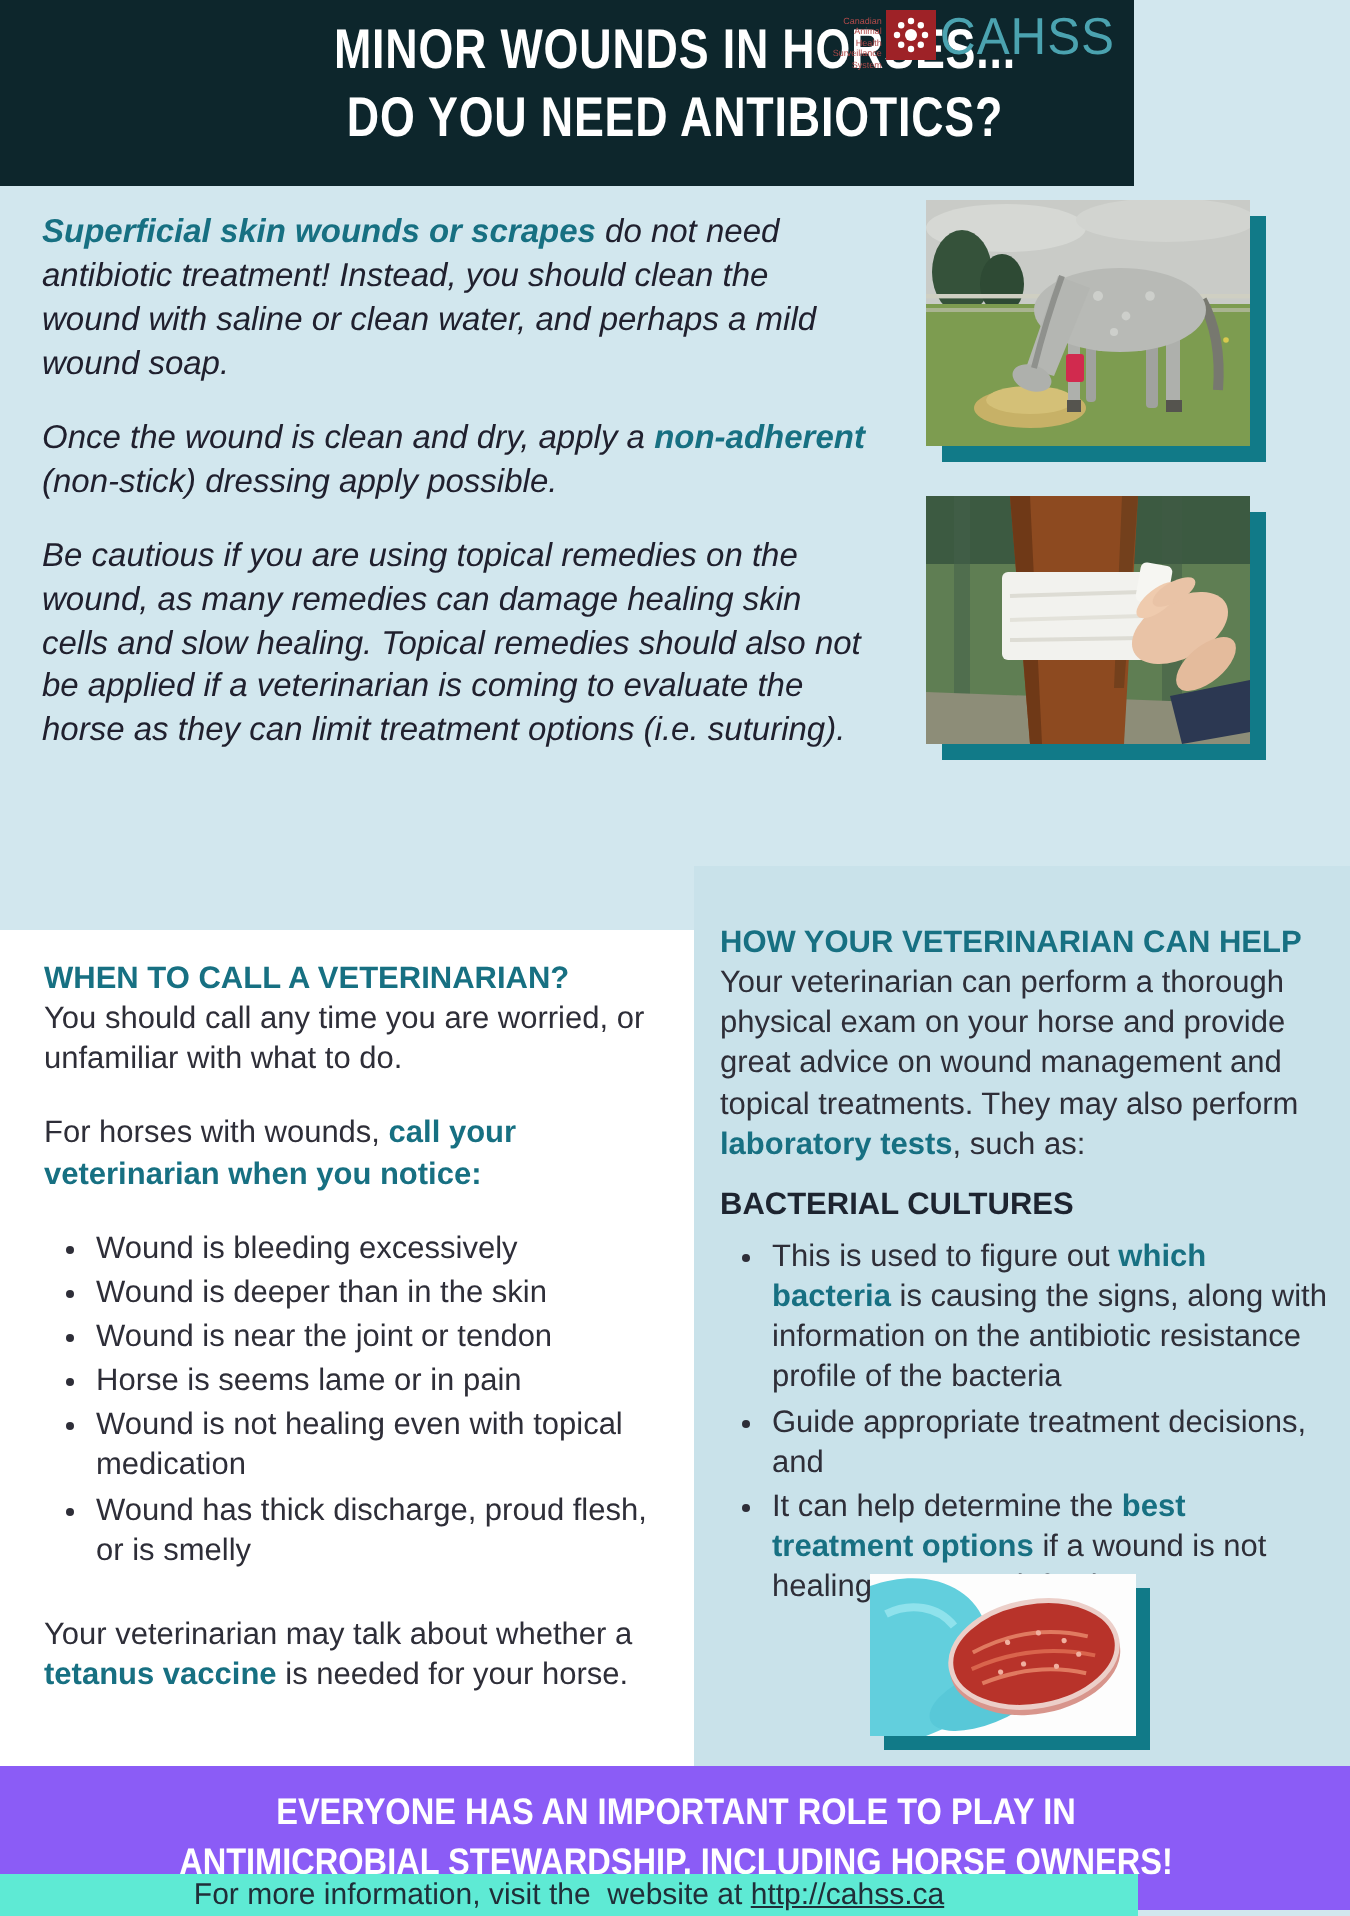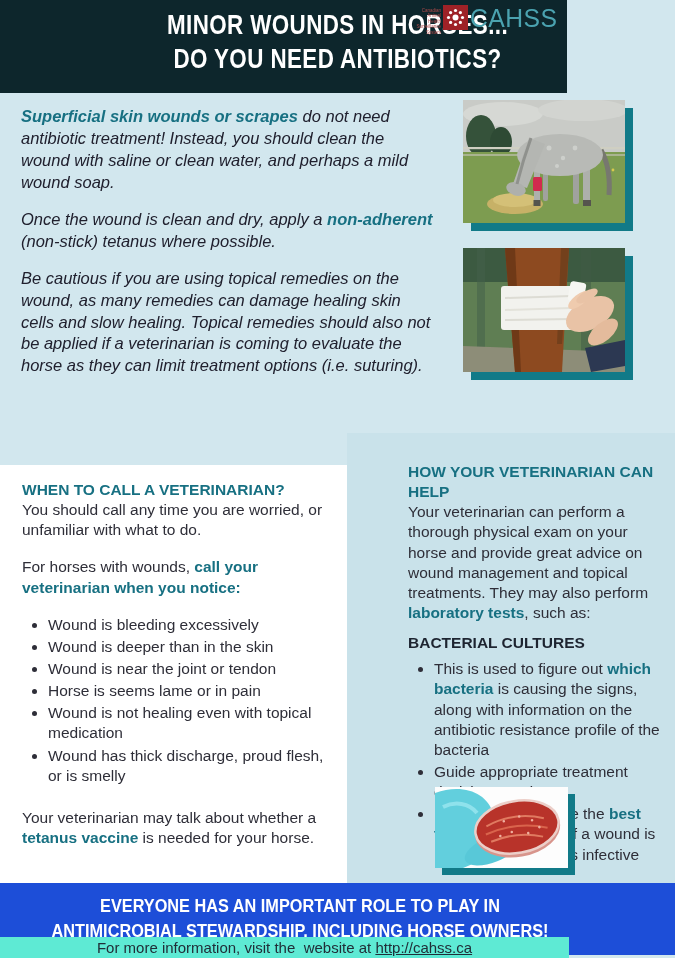--- a/index.html
+++ b/index.html
@@ -29,30 +29,30 @@
   .photo-petri{left:435px;top:787px;width:133px;height:81px;box-shadow:7px 7px 0 #117a88;}
 
   
   .banner{position:absolute;top:389px;left:0;width:661px;height:44px;background:#235c64;display:flex;align-items:center;justify-content:center;}
   .banner-text{color:#ffffff;font-weight:700;font-size:21px;letter-spacing:.5px;transform:scaleX(.84);transform-origin:50% 50%;white-space:pre-wrap;}
 
   
   .left-col{position:absolute;top:433px;left:0;width:347px;height:450px;background:#ffffff;color:#2e2e38;margin-top:32px;}
   .right-col{position:absolute;top:433px;left:347px;width:328px;height:450px;background:#c9e2ea;color:#2e2e38;}
   .col-inner{padding:15px 14px 0 22px;font-size:15.5px;line-height:1.3;}
-  .right-col .col-inner{padding:29px 10px 0 13px;margin-left:48px;}
+  .right-col .col-inner{padding:29px 10px 0 13px;}
   .col-heading{color:#177082;font-weight:700;font-size:15.5px;margin:0;}
   .col-inner p{margin:0 0 17px 0;}
   .col-inner p.tight{margin:0 0 0 0;}
   .subheading{font-weight:700;color:#1d2430;margin:10px 0 2px 0;font-size:15.5px;}
   ul.bullets{margin:6px 0 14px 0;padding:0 0 0 26px;list-style:disc;}
   ul.bullets li{margin:0 0 2px 0;}
 
   
-  .footer-band{position:absolute;top:883px;left:0;width:675px;height:72px;background:#1d4ed8;display:flex;align-items:center;justify-content:flex-start;}
+  .footer-band{position:absolute;top:883px;left:0;width:675px;height:72px;background:#8b5cf6;display:flex;align-items:center;justify-content:center;}
   .footer-text{color:#ffffff;font-weight:700;font-size:18.5px;line-height:1.35;text-align:center;width:600px;transform:scaleX(.88);transform-origin:50% 50%;}
   .info-strip{position:absolute;top:937px;left:0;width:569px;height:21px;background:#5eead4;display:flex;align-items:center;justify-content:center;font-size:15px;color:#202e38;white-space:pre-wrap;}
   .info-brand{color:#177082;font-weight:700;}
   .info-link{color:#202e38;text-decoration:underline;cursor:pointer;}
 </style>
 </head>
 <body>
 
 <div class="page">
 
@@ -83,21 +83,21 @@
             <circle cx="15.4" cy="15.4" r="1.6" fill="#ffffff" stroke="none"></circle>
           </g>
         </svg>
       </div>
       <div class="logo-acronym">CAHSS</div>
     </div>
   </div>
 
   <div class="intro-text">
     <p><span class="accent">Superficial skin wounds or scrapes</span><span> do not need antibiotic treatment! Instead, you should clean the wound with saline or clean water, and perhaps a mild wound soap.</span></p>
-    <p><span>Once the wound is clean and dry, apply a </span><span class="accent">non-adherent</span><span> (non-stick) tetanus where possible.</span></p>
+    <p><span>Once the wound is clean and dry, apply a </span><span class="accent">non-adherent</span><span> (non-stick) dressing apply possible.</span></p>
     <p>Be cautious if you are using topical remedies on the wound, as many remedies can damage healing skin cells and slow healing. Topical remedies should also not be applied if a veterinarian is coming to evaluate the horse as they can limit treatment options (i.e. suturing).</p>
   </div>
 
   <div class="photo photo-horse" aria-label="Grey dappled horse grazing hay outdoors with a red bandage on its front leg">
     <svg width="162" height="123" viewBox="0 0 162 123">
       <rect width="162" height="123" fill="#c9cbc7"></rect>
       <ellipse cx="40" cy="14" rx="40" ry="12" fill="#d6d8d4"></ellipse>
       <ellipse cx="120" cy="10" rx="45" ry="11" fill="#d2d4d0"></ellipse>
       <ellipse cx="18" cy="36" rx="15" ry="21" fill="#35523a"></ellipse>
       <ellipse cx="38" cy="42" rx="11" ry="15" fill="#2e4a34"></ellipse>

